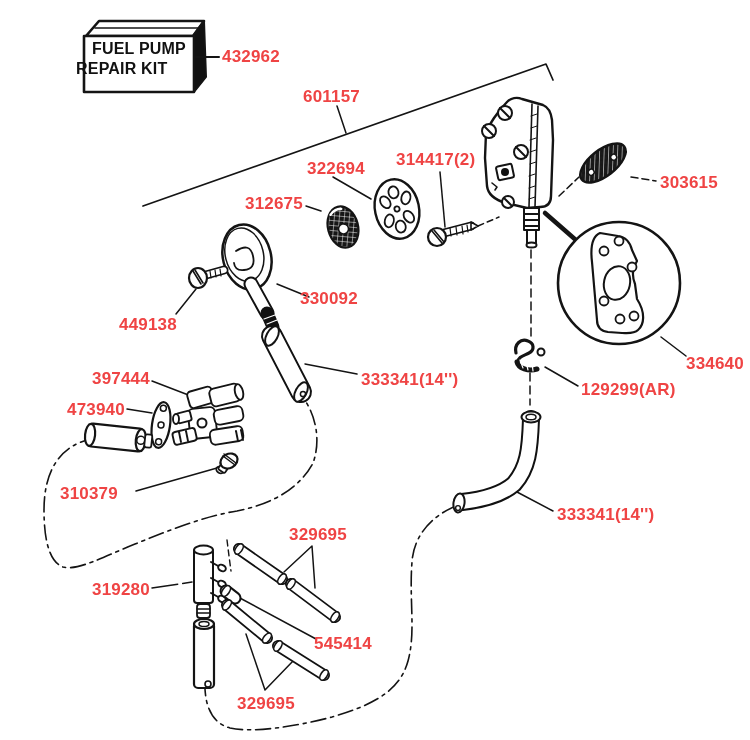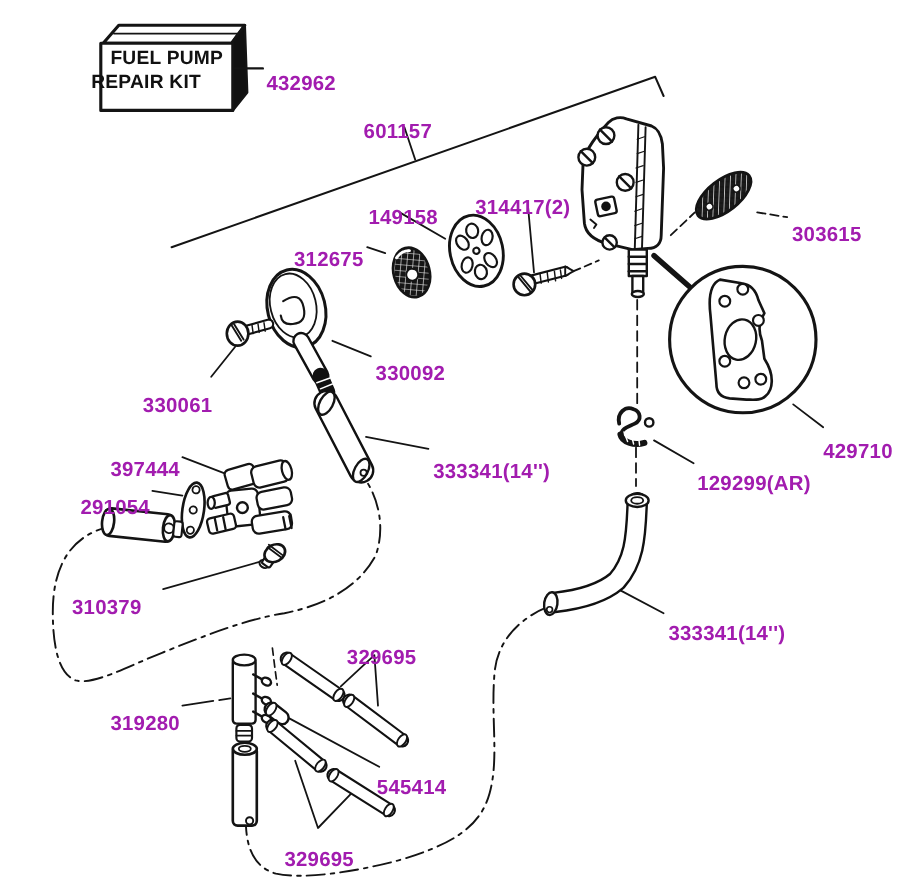--- a/index.html
+++ b/index.html
@@ -1,20 +1,20 @@
 <!DOCTYPE html>
 <html><head>
 <meta charset="utf-8">
 <style>
   html,body{margin:0;padding:0;background:#fff;}
   #stage{position:relative;width:750px;height:740px;background:#fff;overflow:hidden;
          font-family:"Liberation Sans",sans-serif;}
   #art{position:absolute;left:0;top:0;}
-  .lbl{position:absolute;font:bold 17px/1 "Liberation Sans",sans-serif;color:#a21caf;
-       white-space:nowrap;letter-spacing:.2px;margin-top:13px;}
+  .lbl{position:absolute;font:bold 17px/1 "Liberation Sans",sans-serif;color:#ef4444;
+       white-space:nowrap;letter-spacing:.2px;}
   .boxtxt{position:absolute;font:bold 16px/1 "Liberation Sans",sans-serif;color:#111;
           white-space:nowrap;letter-spacing:.2px;}
 </style>
 </head>
 <body>
 
 <div id="stage">
 
 <svg id="art" width="750" height="740" viewBox="0 0 750 740" fill="none" stroke="#141414" stroke-linecap="round" stroke-linejoin="round">
 
@@ -316,29 +316,29 @@
     <ellipse cx="278" cy="646" rx="3.2" ry="5.8" transform="rotate(33 278 646)" fill="#fff" stroke-width="1.6"></ellipse>
     <ellipse cx="324" cy="675" rx="3.2" ry="5.8" transform="rotate(33 324 675)" fill="#fff" stroke-width="1.6"></ellipse>
   </g>
 </svg>
 
 <div class="boxtxt" style="left:92px;top:41px">FUEL PUMP</div>
 <div class="boxtxt" style="left:76px;top:61px">REPAIR KIT</div>
 
 <div class="lbl" style="left:222px;top:48px">432962</div>
 <div class="lbl" style="left:303px;top:88px">601157</div>
-<div class="lbl" style="left:307px;top:160px">149158</div>
+<div class="lbl" style="left:307px;top:160px">322694</div>
 <div class="lbl" style="left:396px;top:151px">314417(2)</div>
 <div class="lbl" style="left:245px;top:195px">312675</div>
 <div class="lbl" style="left:660px;top:174px">303615</div>
-<div class="lbl" style="left:313px;top:290px">330092</div>
-<div class="lbl" style="left:119px;top:316px">330061</div>
-<div class="lbl" style="left:686px;top:355px">429710</div>
+<div class="lbl" style="left:300px;top:290px">330092</div>
+<div class="lbl" style="left:119px;top:316px">449138</div>
+<div class="lbl" style="left:686px;top:355px">334640</div>
 <div class="lbl" style="left:92px;top:370px">397444</div>
-<div class="lbl" style="left:67px;top:401px">291054</div>
+<div class="lbl" style="left:67px;top:401px">473940</div>
 <div class="lbl" style="left:361px;top:371px">333341(14'')</div>
 <div class="lbl" style="left:581px;top:381px">129299(AR)</div>
 <div class="lbl" style="left:60px;top:485px">310379</div>
 <div class="lbl" style="left:557px;top:506px">333341(14'')</div>
 <div class="lbl" style="left:289px;top:526px">329695</div>
 <div class="lbl" style="left:92px;top:581px">319280</div>
 <div class="lbl" style="left:314px;top:635px">545414</div>
 <div class="lbl" style="left:237px;top:695px">329695</div>
 
 </div>

